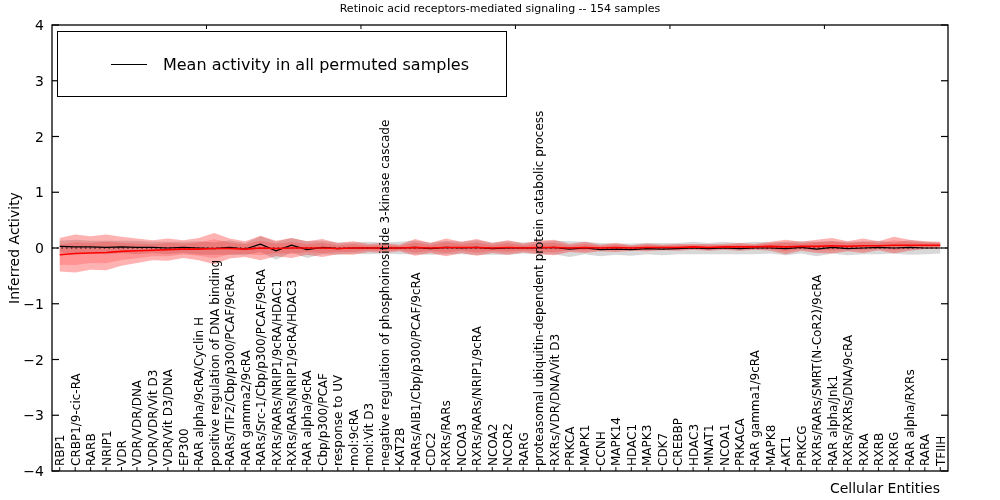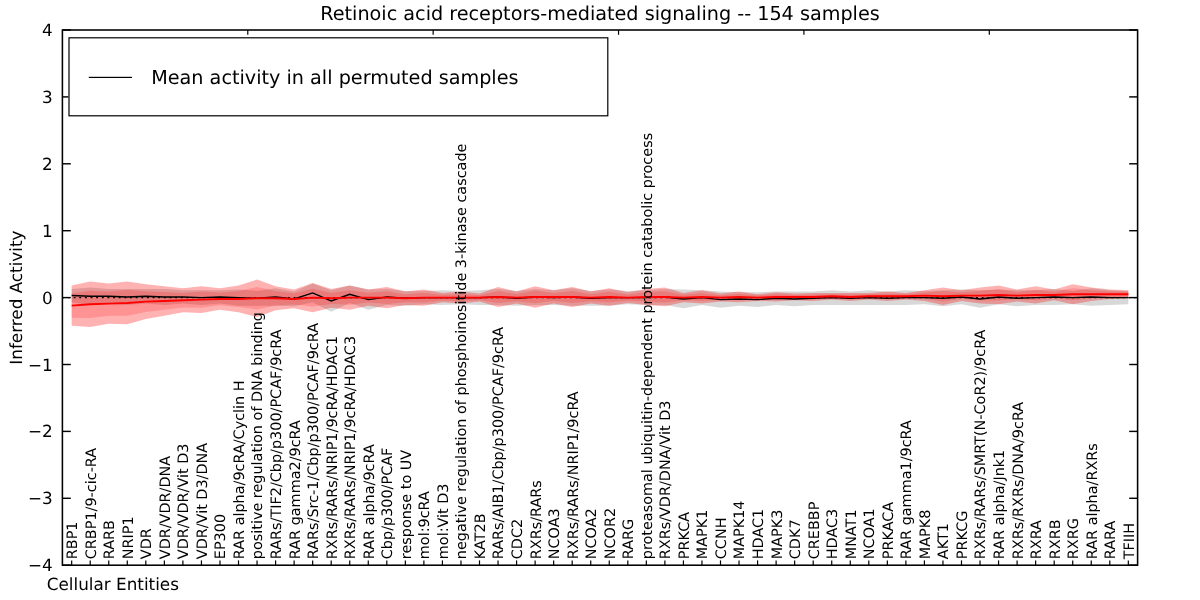--- a/index.html
+++ b/index.html
@@ -6,37 +6,37 @@
   .figure{
     position:relative;
     width:1000px;height:500px;
     background:#ffffff;
     font-family:"DejaVu Sans", sans-serif;
     overflow:hidden;
   }
   .chart-svg{position:absolute;left:0;top:0;}
   .chart-title{
     position:absolute;top:2px;left:0;width:1000px;
-    text-align:center;font-size:16px;color:#000;
+    text-align:center;font-size:11px;color:#000;
   }
   .y-axis-label{
     position:absolute;left:14px;top:248px;
     transform:translate(-50%,-50%) rotate(-90deg);
     white-space:nowrap;font-size:14px;color:#000;
   }
   .x-axis-label{
     position:absolute;top:480px;left:0;width:940px;
-    text-align:left;font-size:14px;color:#000;padding-left:39px;
+    text-align:right;font-size:14px;color:#000;
   }
   .legend{
     position:absolute;left:57px;top:31px;
     width:450px;height:66px;
     background:#ffffff;border:1px solid #000;
     box-sizing:border-box;
-    display:flex;flex-direction:column;justify-content:center;
+    display:flex;flex-direction:row;justify-content:center;
     gap:8px;padding-left:16px;
   }
   .legend-row{display:flex;align-items:center;gap:16px;}
   .legend-swatch{width:36px;height:0;border-top:1.6px solid #000;flex:0 0 auto;}
   .legend-label{font-size:16px;color:#000;white-space:nowrap;}
 </style>
 </head>
 <body>
 
 <div class="figure">

